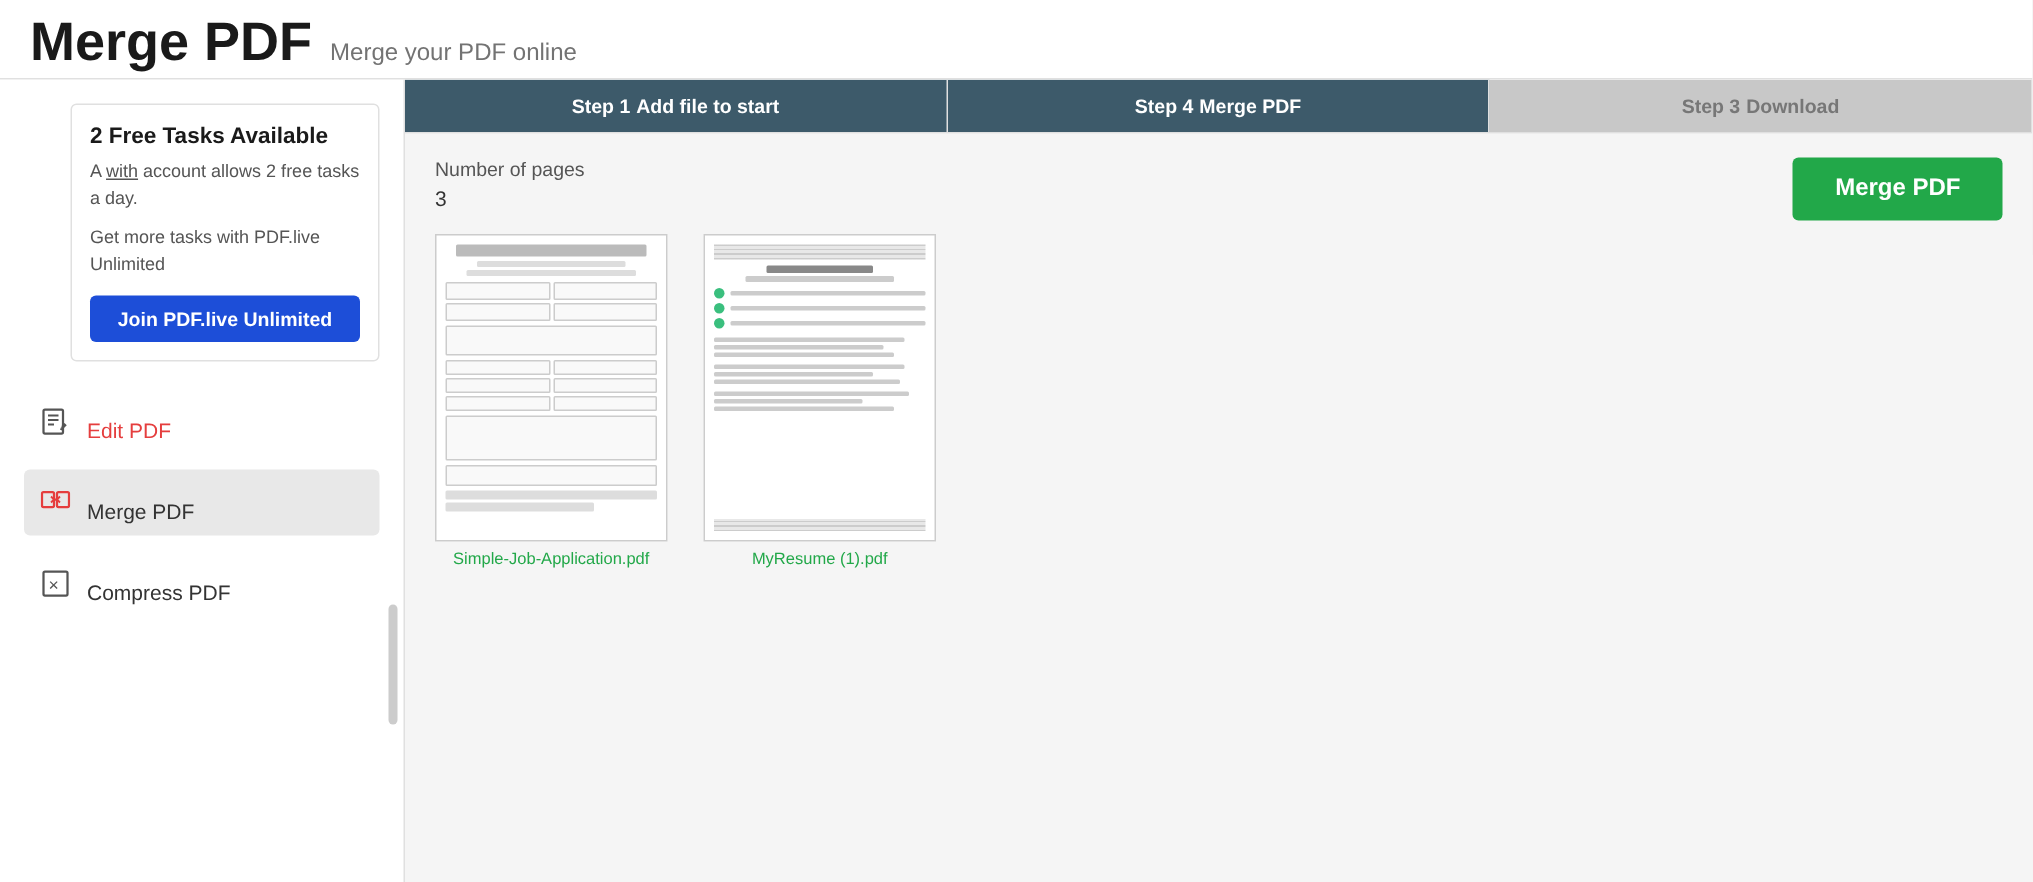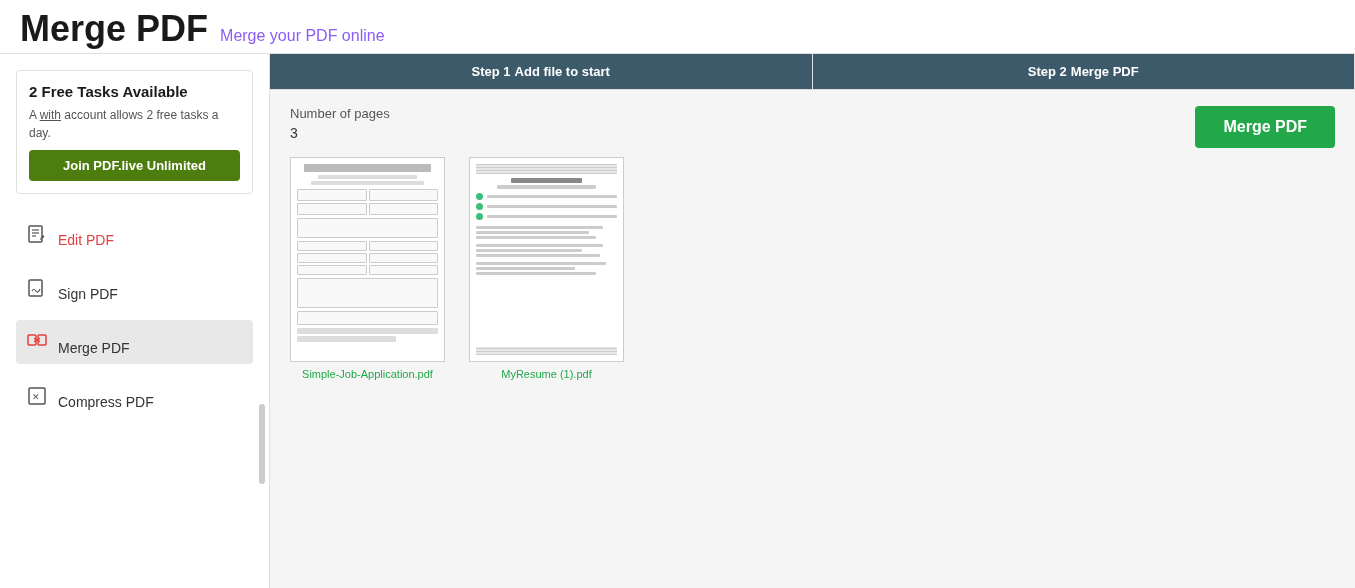--- a/index.html
+++ b/index.html
@@ -23,21 +23,21 @@
       border-bottom: 1px solid #e0e0e0;
     }
     .header-title {
       font-size: 36px;
       font-weight: 900;
       color: #1a1a1a;
       line-height: 1;
     }
     .header-subtitle {
       font-size: 16px;
-      color: #8b5cf6;
+      color: #737373;
       margin-top: 17px;
     }
 
     
     .main-layout {
       display: flex;
       flex: 1;
       overflow: hidden;
     }
 
@@ -53,20 +53,21 @@
       gap: 10px;
       overflow-y: auto;
       position: relative;
     }
 
     .free-tasks-box {
       border: 1px solid #e0e0e0;
       border-radius: 4px;
       padding: 12px;
       margin-bottom: 8px;
+      margin-left: 31px;
     }
     .free-tasks-title {
       font-size: 15px;
       font-weight: 700;
       color: #1a1a1a;
       margin-bottom: 6px;
     }
     .free-tasks-desc {
       font-size: 12px;
       color: #555;
@@ -77,21 +78,21 @@
       text-decoration: underline;
       color: #555;
     }
     .free-tasks-more {
       font-size: 12px;
       color: #555;
       margin-bottom: 12px;
       line-height: 1.5;
     }
     .join-btn {
-      background: #4d7c0f;
+      background: #1d4ed8;
       color: #fff;
       border: none;
       border-radius: 4px;
       padding: 8px 16px;
       font-size: 13px;
       font-weight: 600;
       cursor: pointer;
       width: 100%;
     }
 
@@ -311,47 +312,39 @@
 
 <div class="main-layout">
 
   <div class="sidebar">
 
     <div class="free-tasks-box">
       <div class="free-tasks-title">2 Free Tasks Available</div>
       <div class="free-tasks-desc">
         A <span class="highlight">with</span> account allows 2 free tasks a day.
       </div>
+      <div class="free-tasks-more">Get more tasks with PDF.live Unlimited</div>
       <button class="join-btn">Join PDF.live Unlimited</button>
     </div>
 
 
     <div class="sidebar-item">
       <div class="sidebar-item-icon">
         <svg width="20" height="20" viewBox="0 0 20 20" fill="none">
           <rect x="2" y="2" width="13" height="16" rx="1" stroke="#555" stroke-width="1.5" fill="none"></rect>
           <line x1="5" y1="6" x2="12" y2="6" stroke="#555" stroke-width="1.2"></line>
           <line x1="5" y1="9" x2="12" y2="9" stroke="#555" stroke-width="1.2"></line>
           <line x1="5" y1="12" x2="9" y2="12" stroke="#555" stroke-width="1.2"></line>
           <path d="M14 13l2-2 1.5 1.5-2 2-1.5-1.5z" fill="#555"></path>
           <path d="M14 13l-1 2.5 1.5 0.5-0.5-3z" fill="#555"></path>
         </svg>
       </div>
       <span class="sidebar-item-label red">Edit PDF</span>
     </div>
 
-    <div class="sidebar-item">
-      <div class="sidebar-item-icon">
-        <svg width="20" height="20" viewBox="0 0 20 20" fill="none">
-          <rect x="2" y="2" width="13" height="16" rx="1" stroke="#555" stroke-width="1.5" fill="none"></rect>
-          <path d="M5 13 Q7 10 9 13 Q11 16 13 11" stroke="#555" stroke-width="1.2" fill="none"></path>
-        </svg>
-      </div>
-      <span class="sidebar-item-label">Sign PDF</span>
-    </div>
 
     <div class="sidebar-item active">
       <div class="sidebar-item-icon">
         <svg width="20" height="20" viewBox="0 0 20 20" fill="none">
           <rect x="1" y="3" width="8" height="10" rx="1" stroke="#e53e3e" stroke-width="1.5" fill="none"></rect>
           <rect x="11" y="3" width="8" height="10" rx="1" stroke="#e53e3e" stroke-width="1.5" fill="none"></rect>
           <path d="M9 8 L11 8" stroke="#e53e3e" stroke-width="1.5"></path>
           <path d="M9 8 L7 6 M9 8 L7 10" stroke="#e53e3e" stroke-width="1.2" fill="none"></path>
           <path d="M11 8 L13 6 M11 8 L13 10" stroke="#e53e3e" stroke-width="1.2" fill="none"></path>
         </svg>
@@ -374,22 +367,26 @@
   </div>
 
   <div class="content-area">
 
     <div class="steps-bar">
       <div class="step active">
         <span class="step-num">Step 1</span>
         <span>Add file to start</span>
       </div>
       <div class="step active">
-        <span class="step-num">Step 2</span>
+        <span class="step-num">Step 4</span>
         <span>Merge PDF</span>
+      </div>
+      <div class="step inactive">
+        <span class="step-num">Step 3</span>
+        <span>Download</span>
       </div>
     </div>
 
     <div class="content-body">
 
       <div class="pages-info">Number of pages</div>
       <div class="pages-count">3</div>
 
       <div class="merge-btn-container">
         <button class="merge-btn">Merge PDF</button>

